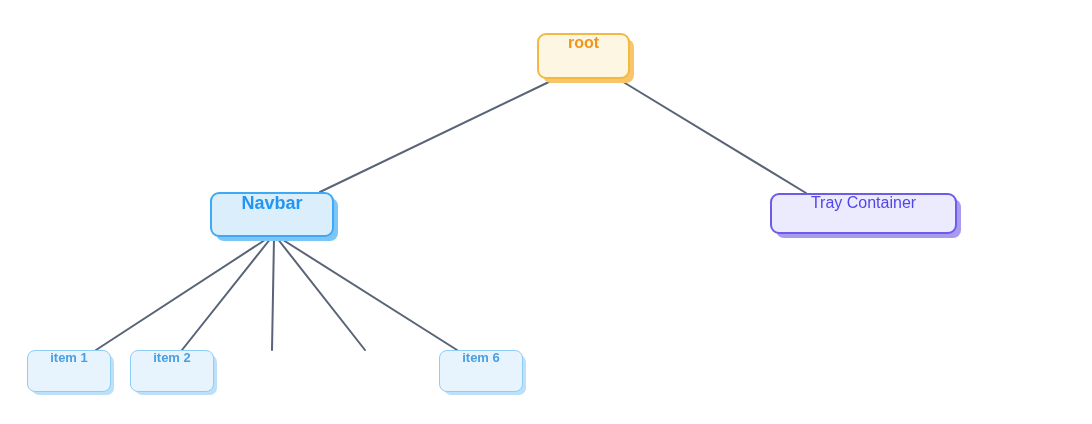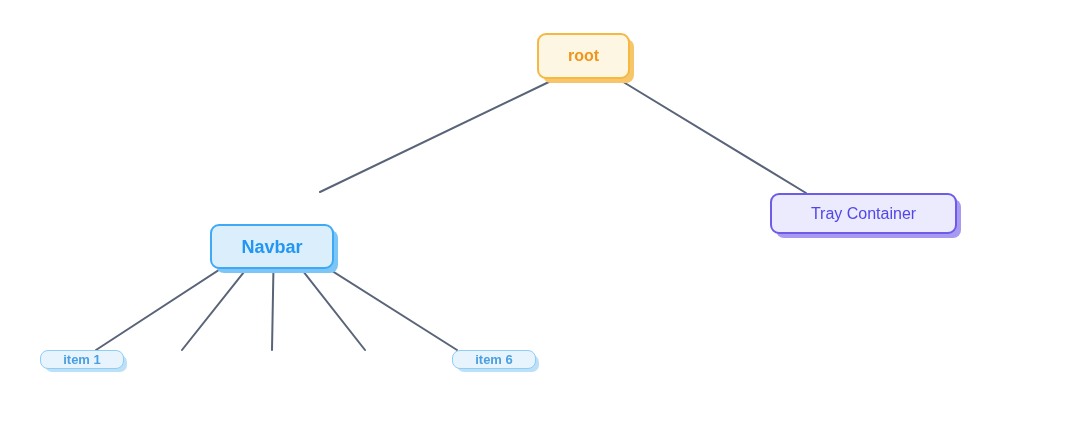--- a/index.html
+++ b/index.html
@@ -25,21 +25,21 @@
     left: 0;
     top: 0;
     width: 1092px;
     height: 424px;
     pointer-events: none;
   }
   .node {
     position: absolute;
     box-sizing: border-box;
     display: flex;
-    align-items: center;
+    align-items: flex-start;
     justify-content: center;
     border-style: solid;
     white-space: nowrap;
     user-select: none;
   }
   .node-label {
     display: block;
     line-height: 1;
   }
 
@@ -65,21 +65,20 @@
   .n-navbar {
     left: 210px;
     top: 192px;
     width: 124px;
     height: 45px;
     background: #dbeefc;
     border-color: #3fa9f5;
     border-width: 2px;
     border-radius: 9px;
     box-shadow: 5px 5px 0 -1px #7cc6f7;
-    margin-top: 32px;
   }
   .n-navbar .node-label {
     color: #2196f3;
     font-size: 18px;
     font-weight: bold;
   }
 
   
   .n-tray {
     left: 770px;
@@ -95,27 +94,26 @@
   .n-tray .node-label {
     color: #5146e8;
     font-size: 16px;
     font-weight: normal;
   }
 
   
   .n-item {
     top: 350px;
     width: 84px;
-    height: 19px;
+    height: 42px;
     background: #e8f4fd;
     border-color: #8ecdf5;
     border-width: 1.5px;
     border-radius: 8px;
     box-shadow: 4px 4px 0 -1px #bde0f9;
-    margin-left: 13px;
   }
   .n-item .node-label {
     color: #4a9fe0;
     font-size: 13px;
     font-weight: bold;
   }
   .n-item-0 { left: 27px; }
   .n-item-1 { left: 130px; }
   .n-item-2 { left: 233px; }
   .n-item-3 { left: 336px; }
@@ -147,20 +145,23 @@
   </div>
 
   <div class="node n-tray">
     <span class="node-label">Tray Container</span>
   </div>
 
   <div class="node n-item n-item-0">
     <span class="node-label">item 1</span>
   </div>
 
+  <div class="node n-item n-item-1">
+    <span class="node-label">item 2</span>
+  </div>
 
 
 
   <div class="node n-item n-item-4">
     <span class="node-label">item 6</span>
   </div>
 
 </div>
 
 </body></html>

